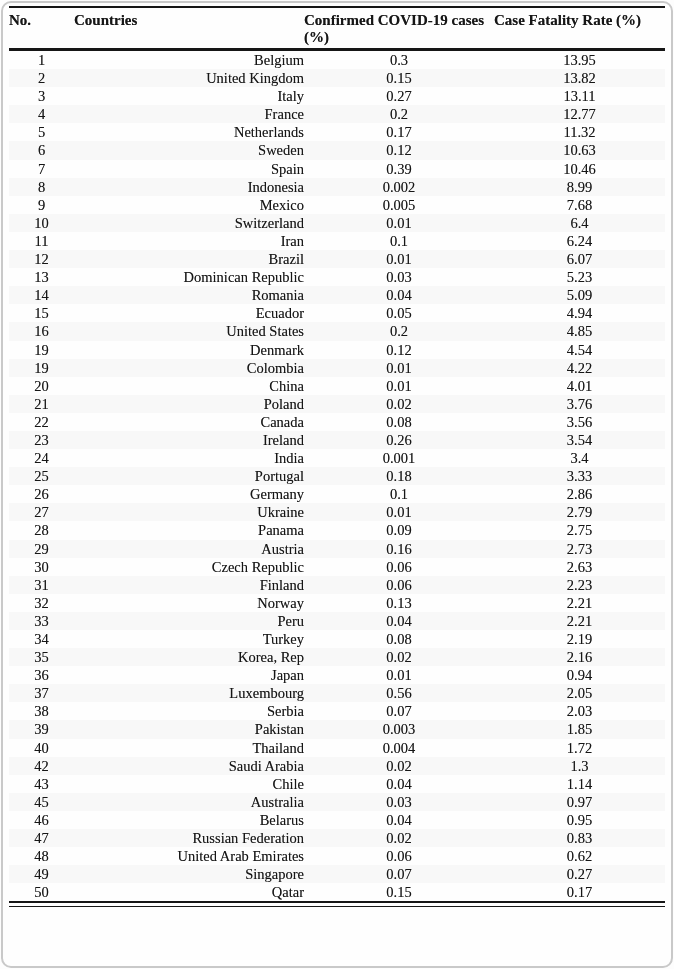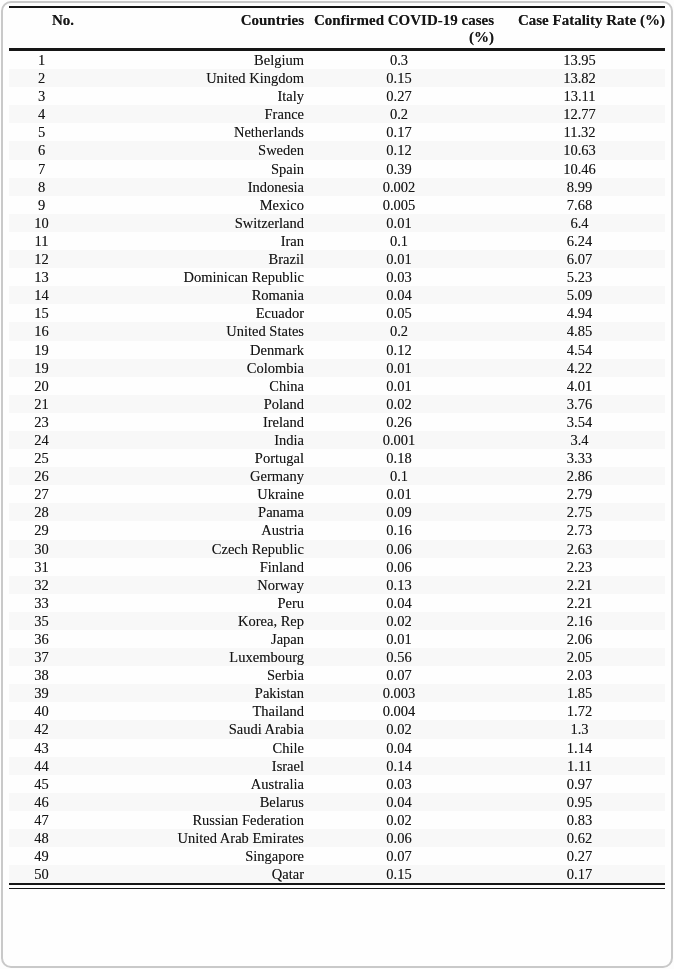--- a/index.html
+++ b/index.html
@@ -25,21 +25,21 @@
     margin: 3px auto 0 auto;
     border-collapse: collapse;
     border-top: 2px solid #161616;
     color: #161616;
   }
   table.covid-table th {
     font-weight: bold;
     font-size: 15px;
     line-height: 17px;
     vertical-align: top;
-    text-align: right;
+    text-align: left;
     padding-top: 4px;
     padding-bottom: 2px;
     height: 37px;
     text-shadow: 0 0 0.5px rgba(20,20,20,0.55);
   }
   table.covid-table thead tr {
     border-bottom: 3px solid #161616;
   }
   table.covid-table td {
     font-size: 14.5px;
@@ -202,20 +202,26 @@
             <td>0.01</td>
             <td>4.01</td>
           </tr>
           <tr>
             <td>21</td>
             <td>Poland</td>
             <td>0.02</td>
             <td>3.76</td>
           </tr>
           <tr>
+            <td>22</td>
+            <td>Canada</td>
+            <td>0.08</td>
+            <td>3.56</td>
+          </tr>
+          <tr>
             <td>23</td>
             <td>Ireland</td>
             <td>0.26</td>
             <td>3.54</td>
           </tr>
           <tr>
             <td>24</td>
             <td>India</td>
             <td>0.001</td>
             <td>3.4</td>
@@ -268,30 +274,36 @@
             <td>0.13</td>
             <td>2.21</td>
           </tr>
           <tr>
             <td>33</td>
             <td>Peru</td>
             <td>0.04</td>
             <td>2.21</td>
           </tr>
           <tr>
+            <td>34</td>
+            <td>Turkey</td>
+            <td>0.08</td>
+            <td>2.19</td>
+          </tr>
+          <tr>
             <td>35</td>
             <td>Korea, Rep</td>
             <td>0.02</td>
             <td>2.16</td>
           </tr>
           <tr>
             <td>36</td>
             <td>Japan</td>
             <td>0.01</td>
-            <td>2.06</td>
+            <td>0.94</td>
           </tr>
           <tr>
             <td>37</td>
             <td>Luxembourg</td>
             <td>0.56</td>
             <td>2.05</td>
           </tr>
           <tr>
             <td>38</td>
             <td>Serbia</td>
@@ -314,26 +326,20 @@
             <td>42</td>
             <td>Saudi Arabia</td>
             <td>0.02</td>
             <td>1.3</td>
           </tr>
           <tr>
             <td>43</td>
             <td>Chile</td>
             <td>0.04</td>
             <td>1.14</td>
-          </tr>
-          <tr>
-            <td>44</td>
-            <td>Israel</td>
-            <td>0.14</td>
-            <td>1.11</td>
           </tr>
           <tr>
             <td>45</td>
             <td>Australia</td>
             <td>0.03</td>
             <td>0.97</td>
           </tr>
           <tr>
             <td>46</td>
             <td>Belarus</td>

